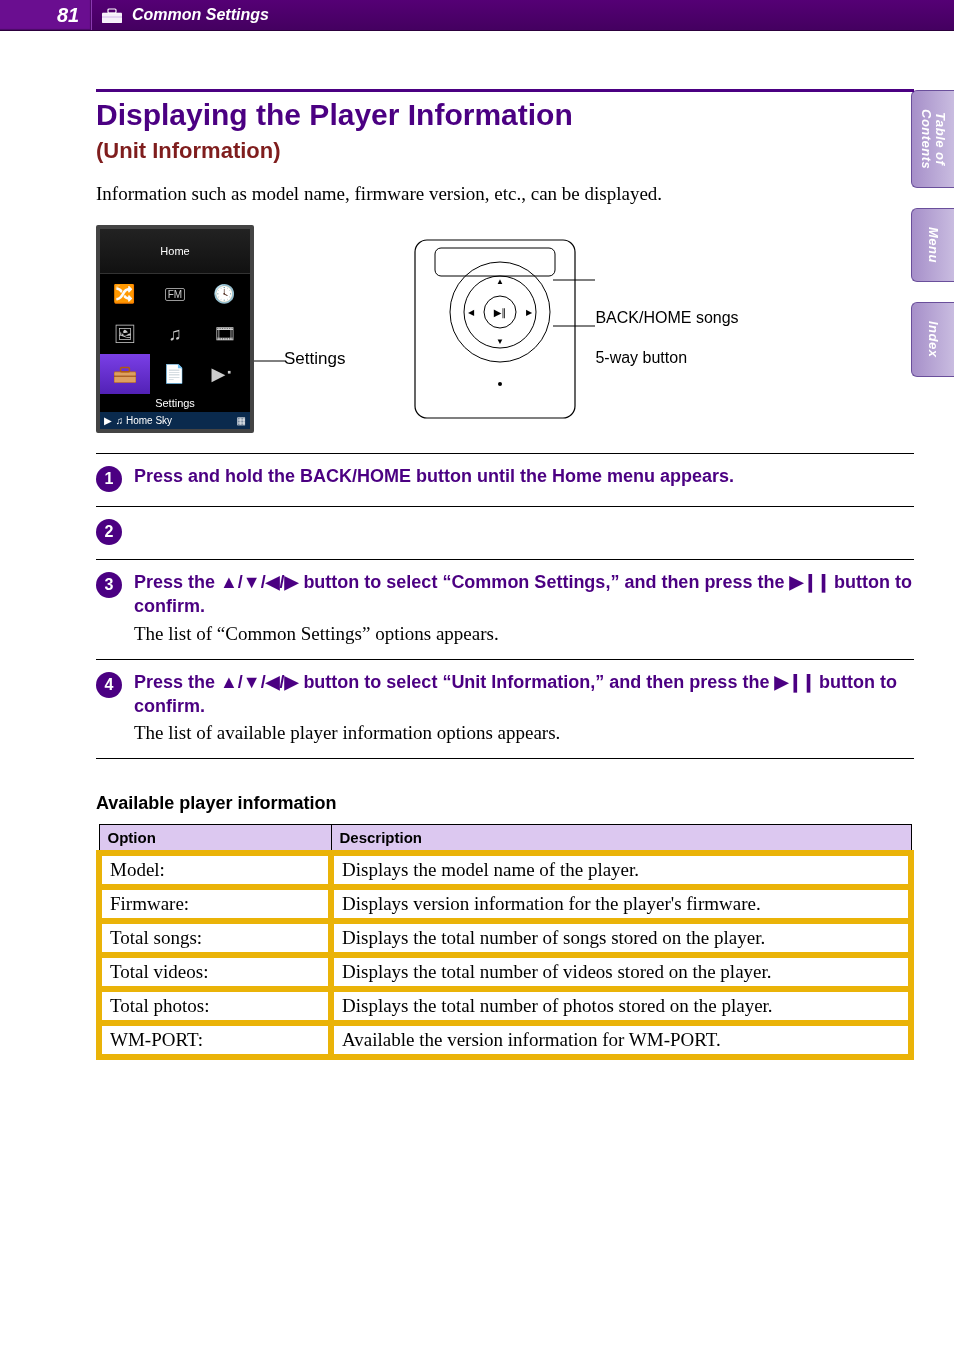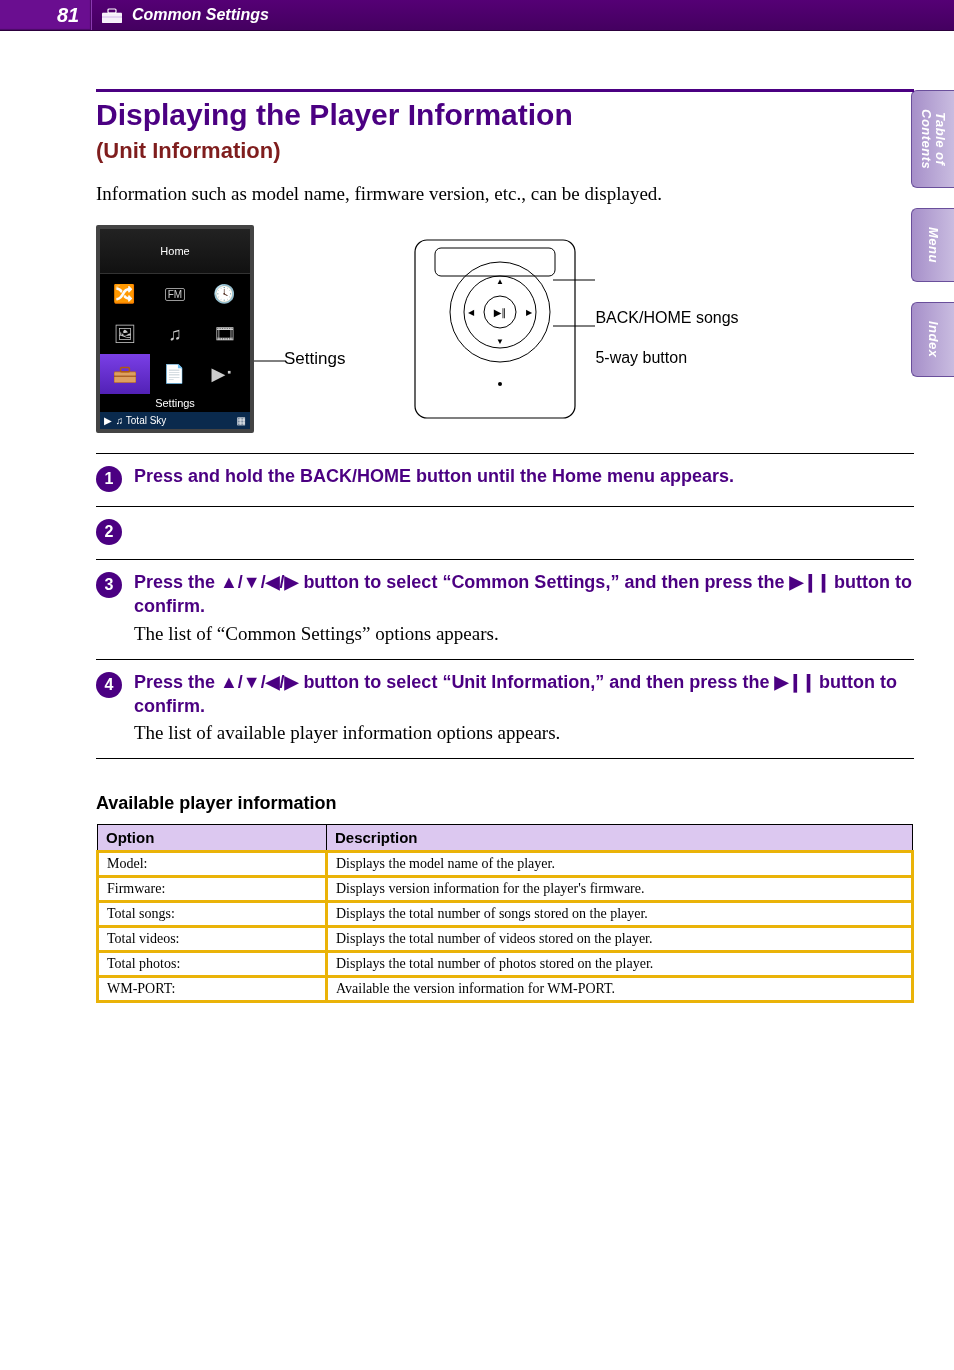--- a/index.html
+++ b/index.html
@@ -170,24 +170,24 @@
   table.info th {
     background: #dcc8f0;
     color: #000;
     text-align: left;
     font-weight: bold;
     font-size: 15px;
     padding: 4px 8px;
     border: 1px solid #000;
   }
   table.info td {
-    border: 3px solid #eab308;
+    border: 6px solid #eab308;
     padding: 3px 8px;
     font-family: Georgia, 'Times New Roman', serif;
-    font-size: 14px;
+    font-size: 19px;
     vertical-align: top;
   }
   table.info td:first-child { width: 210px; }
 
   .sidetabs {
     position: absolute;
     right: 0;
     top: 90px;
     display: flex;
     flex-direction: column;
@@ -271,21 +271,21 @@
               <line x1="0" y1="10" x2="20" y2="10" stroke="#8a3a00" stroke-width="0.8"></line>
             </svg>
           </div>
           <div class="icon-cell">📄</div>
           <div class="icon-cell">▶⠂</div>
         </div>
         <div class="screen-label">Settings</div>
         <div class="now-playing">
           <span style="display:flex;gap:4px;align-items:center;">
             <span>▶</span>
-            <span>♫ Total Sky</span>
+            <span>♫ Home Sky</span>
           </span>
           <span>▦</span>
         </div>
       </div>
 
       <svg width="70" height="190">
         <line x1="0" y1="127" x2="32" y2="127" stroke="#000" stroke-width="1"></line>
       </svg>
     </div>
     <div style="margin-left:-60px; margin-top:60px; font-size:17px;">Settings</div>

